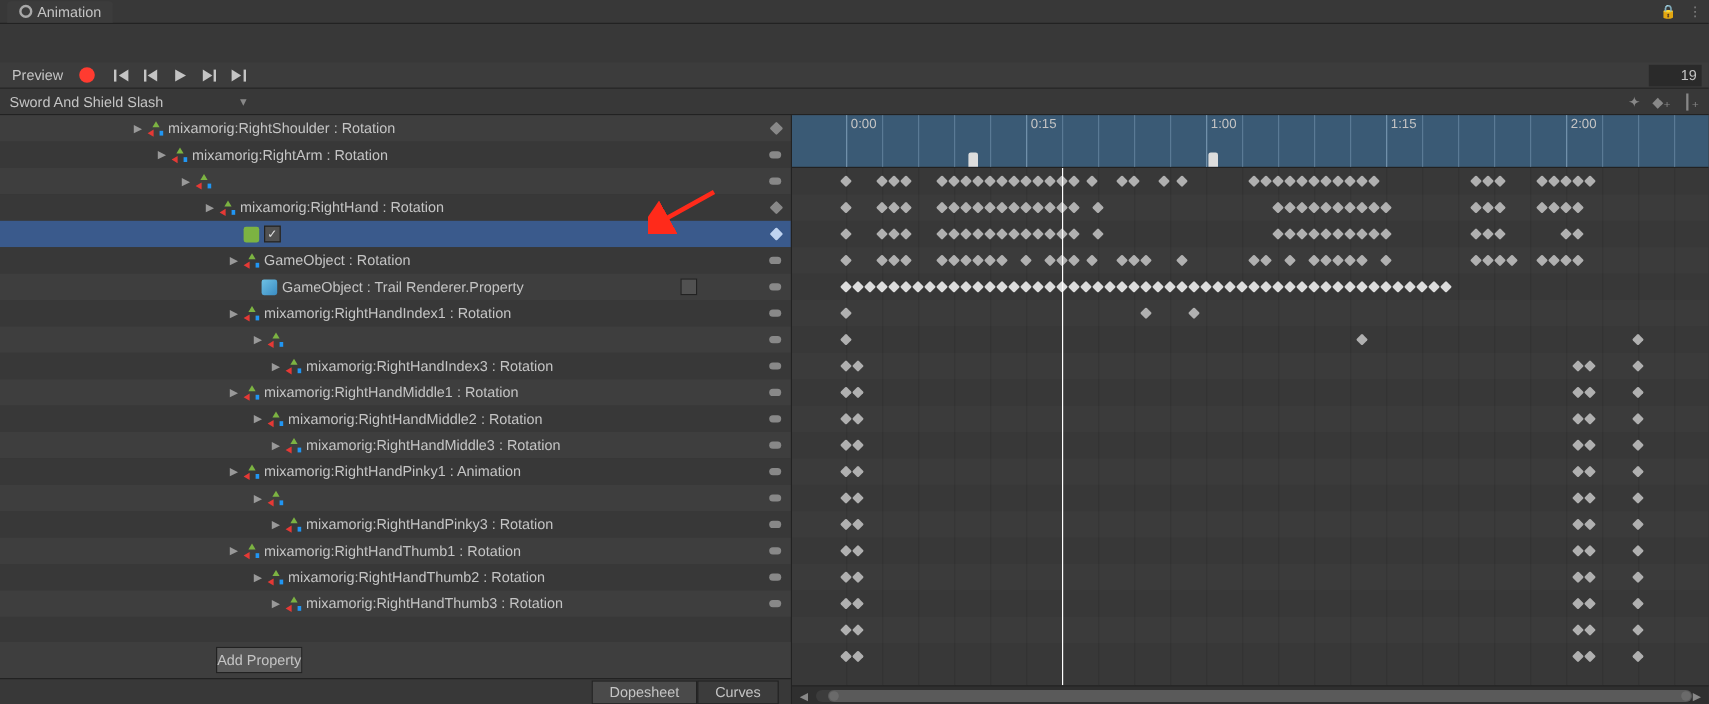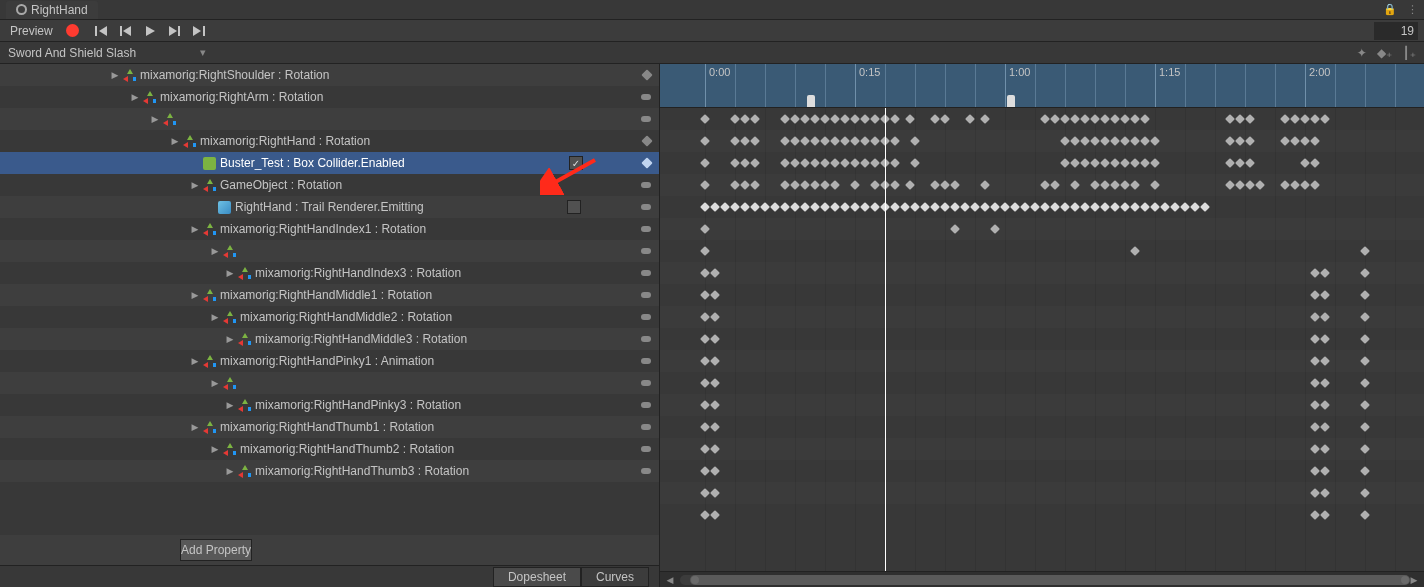--- a/index.html
+++ b/index.html
@@ -3,21 +3,21 @@
 <meta charset="utf-8">
 <style>
 * { margin: 0; padding: 0; box-sizing: border-box; font-family: 'Segoe UI', Arial, sans-serif; font-size: 12px; }
 body { background: #383838; color: #c4c4c4; width: 1424px; height: 587px; overflow: hidden; display: flex; flex-direction: column; }
 
 .title-bar { display: flex; align-items: center; justify-content: space-between; height: 20px; background: #383838; padding: 0 6px; border-bottom: 1px solid #222; }
 .tab { display: inline-flex; align-items: center; gap: 4px; background: #3c3c3c; padding: 2px 10px; border-radius: 3px 3px 0 0; height: 18px; }
 .tab-icon { width: 11px; height: 11px; border-radius: 50%; border: 2px solid #a9a9a9; }
 .title-right { display: flex; gap: 10px; align-items: center; }
 
-.toolbar { display: flex; align-items: center; height: 22px; background: #3c3c3c; border-bottom: 1px solid #222; }
+.toolbar { display: flex; align-items: center; height: 22px; background: #3c3c3c; border-bottom: 1px solid #222; margin-top: 32px; }
 .preview-btn { padding: 2px 10px; color: #c4c4c4; background: transparent; border: none; cursor: pointer; }
 .record-btn { width: 20px; height: 20px; display: flex; align-items: center; justify-content: center; cursor: pointer; }
 .record-dot { width: 13px; height: 13px; border-radius: 50%; background: #ff3b30; }
 .play-controls { display: flex; align-items: center; gap: 2px; margin-left: 8px; }
 .play-btn { width: 22px; height: 20px; display: flex; align-items: center; justify-content: center; cursor: pointer; color: #c4c4c4; }
 .frame-input { width: 44px; height: 18px; background: #2a2a2a; color: #c4c4c4; border: none; text-align: right; padding-right: 4px; margin-left: auto; margin-right: 6px; }
 
 .clipselect { height: 22px; display: flex; align-items: center; justify-content: space-between; padding: 0 8px; background: #383838; border-bottom: 1px solid #222; }
 .clip-left { display: flex; align-items: center; gap: 4px; }
 .clip-name { color: #c4c4c4; }
@@ -80,21 +80,21 @@
 .hscroll-thumb::after { right:1px; }
 
 .small-icon { font-size: 11px; color:#888; }
 </style>
 </head>
 <body>
 
 <div class="title-bar">
   <div class="tab">
     <span class="tab-icon"></span>
-    <span>RightHand</span>
+    <span>Animation</span>
   </div>
   <div class="title-right">
     <span class="small-icon">🔒</span>
     <span class="small-icon">⋮</span>
   </div>
 </div>
 
 <div class="toolbar">
   <button class="preview-btn">Preview</button>
   <span class="record-btn">
@@ -173,36 +173,35 @@
           <span class="indent" style="width: 170px;"></span>
           <span class="expander">▶</span>
           <span class="transform-icon"></span>
           <span class="prop-label">mixamorig:RightHand : Rotation</span>
           <span class="marker diamond"></span>
         </div>
         <div class="prop-row selected">
           <span class="indent" style="width: 190px;"></span>
           <span class="expander spacer">▶</span>
           <span class="cube-icon"></span>
-          <span class="prop-label">Buster_Test : Box Collider.Enabled</span>
           <span class="checkbox">✓</span>
           <span class="marker diamond"></span>
         </div>
         <div class="prop-row">
           <span class="indent" style="width: 190px;"></span>
           <span class="expander">▶</span>
           <span class="transform-icon"></span>
           <span class="prop-label">GameObject : Rotation</span>
           <span class="marker"></span>
         </div>
         <div class="prop-row">
           <span class="indent" style="width: 205px;"></span>
           <span class="expander spacer">▶</span>
           <span class="trail-icon"></span>
-          <span class="prop-label">RightHand : Trail Renderer.Emitting</span>
+          <span class="prop-label">GameObject : Trail Renderer.Property</span>
           <span class="checkbox"></span>
           <span class="marker"></span>
         </div>
         <div class="prop-row">
           <span class="indent" style="width: 190px;"></span>
           <span class="expander">▶</span>
           <span class="transform-icon"></span>
           <span class="prop-label">mixamorig:RightHandIndex1 : Rotation</span>
           <span class="marker"></span>
         </div>

